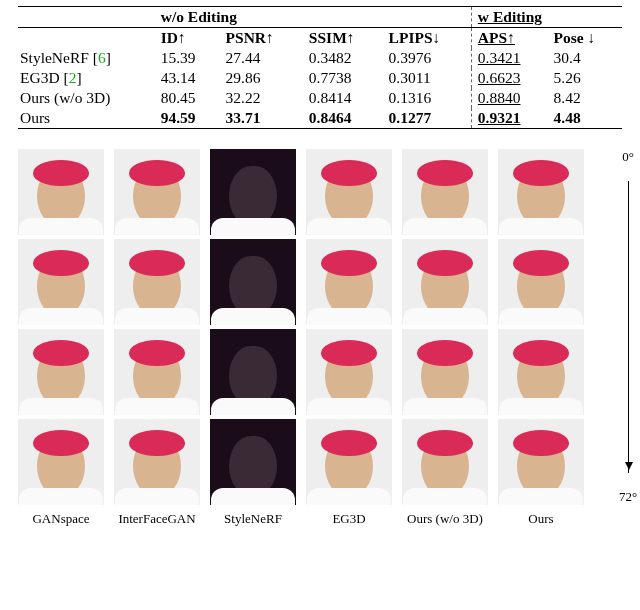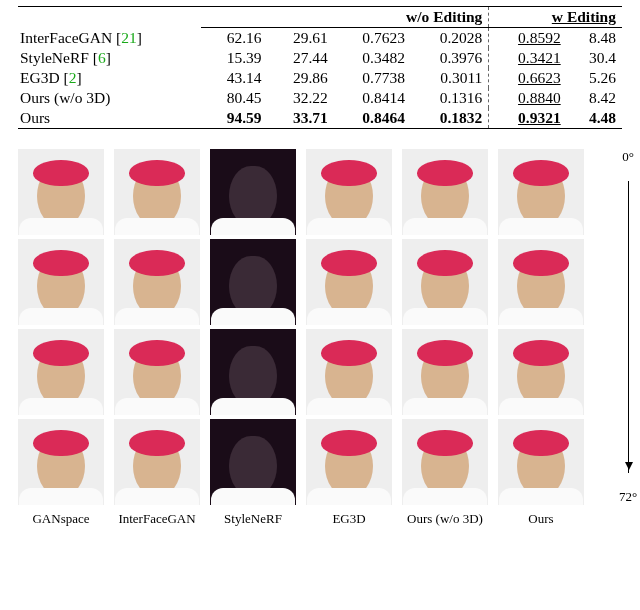--- a/index.html
+++ b/index.html
@@ -7,21 +7,21 @@
       width: 640px; 
       height: 610px; 
       font-family: 'Times New Roman', Times, serif;
       background: #fff;
       overflow: hidden;
     }
     
     
     .table-wrap { padding: 6px 18px 0 18px; }
     table { border-collapse: collapse; width: 100%; font-size: 15.5px; }
-    th, td { padding: 1px 6px; text-align: right; white-space: nowrap; }
+    th, td { padding: 1px 6px; text-align: left; white-space: nowrap; }
     th.method, td.method { text-align: left; padding-left: 2px; }
     .top-rule { border-top: 1.2px solid #000; }
     .sub-rule { border-top: 0.8px solid #000; }
     .bot-rule td { border-bottom: 1.2px solid #000; }
     .group-rule { border-bottom: 0.8px solid #000; }
     .dash-left { border-left: 1.2px dashed #666; text-decoration: underline; }
     .bold { font-weight: bold; }
     .cite { color: #19a919; }
     
     
@@ -52,31 +52,31 @@
 <body>
 
 <div class="table-wrap">
   <table>
     <thead>
       <tr class="top-rule">
         <th class="method"></th>
         <th colspan="4" class="group-rule">w/o Editing</th>
         <th colspan="2" class="group-rule dash-left">w Editing</th>
       </tr>
+      <tr id="col-headers">
+          <th class="method sub-rule"></th>
+          <th class="sub-rule">ID↑</th>
+          <th class="sub-rule">PSNR↑</th>
+          <th class="sub-rule">SSIM↑</th>
+          <th class="sub-rule">LPIPS↓</th>
+          <th class="sub-rule dash-left">APS↑</th>
+          <th class="sub-rule">Pose ↓</th>
+        </tr>
     </thead>
     <tbody id="table-body">
-        <tr>
-          <td class="method"><span>InterFaceGAN </span><span>[<span class="cite">21</span>]</span></td>
-          <td>62.16</td>
-          <td>29.61</td>
-          <td>0.7623</td>
-          <td>0.2028</td>
-          <td class="dash-left">0.8592</td>
-          <td>8.48</td>
-        </tr>
         <tr>
           <td class="method"><span>StyleNeRF </span><span>[<span class="cite">6</span>]</span></td>
           <td>15.39</td>
           <td>27.44</td>
           <td>0.3482</td>
           <td>0.3976</td>
           <td class="dash-left">0.3421</td>
           <td>30.4</td>
         </tr>
         <tr>
@@ -95,21 +95,21 @@
           <td>0.8414</td>
           <td>0.1316</td>
           <td class="dash-left">0.8840</td>
           <td>8.42</td>
         </tr>
         <tr class="bot-rule">
           <td class="method"><span>Ours </span></td>
           <td class="bold">94.59</td>
           <td class="bold">33.71</td>
           <td class="bold">0.8464</td>
-          <td class="bold">0.1832</td>
+          <td class="bold">0.1277</td>
           <td class="dash-left bold">0.9321</td>
           <td class="bold">4.48</td>
         </tr>
       </tbody>
   </table>
 </div>
 
 <div class="figure">
   <div class="grid" id="figure-grid">
       <div class="cell">

